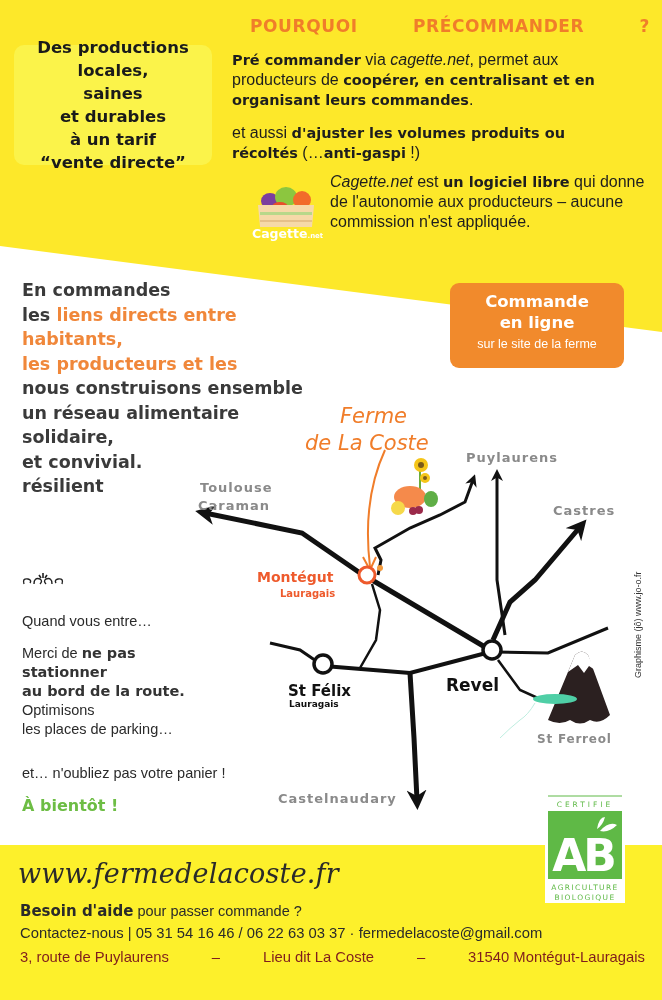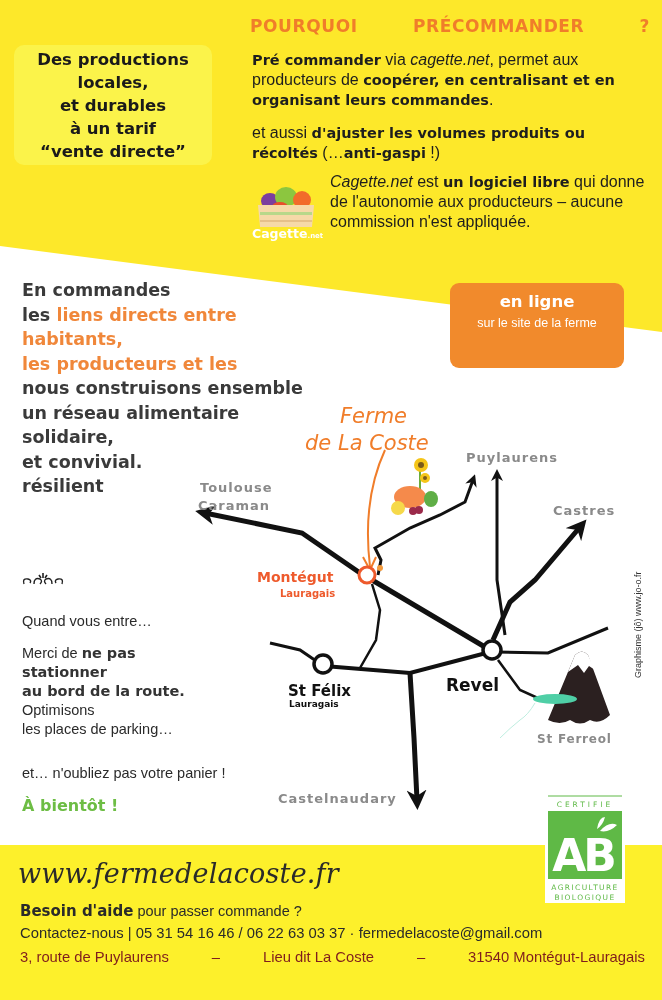--- a/index.html
+++ b/index.html
@@ -16,21 +16,21 @@
       text-align: center; font-weight: bold; font-size: 16.5px; line-height: 23px; color: #1a1a1a;
     }
     .intro-box .lines span { display: block; }
 
     .why-title {
       position: absolute; left: 250px; top: 16px; width: 400px;
       font-weight: bold; font-size: 17px; color: #f07d2a; letter-spacing: 0.6px;
       display: flex; justify-content: space-between;
     }
     .why-p {
-      position: absolute; left: 252px; width: 400px;
+      position: absolute; left: 232px; width: 400px;
       font-family: "Liberation Sans", sans-serif; font-size: 16px; line-height: 20px; color: #1e1e1e;
     }
     .why-p b { font-family: "DejaVu Sans", sans-serif; font-size: 14.5px; }
     .why-p i { font-style: italic; }
     .p1 { top: 50px; }
     .p2 { top: 123px; }
     .p3 { top: 172px; left: 330px; width: 320px; }
 
     .cagette-logo { position: absolute; left: 250px; top: 183px; width: 72px; height: 60px; }
     .cagette-label { position: absolute; left: 252px; top: 226px; font-family: "DejaVu Sans", sans-serif; font-weight: bold; color: #ffffff; font-size: 12.5px; }
@@ -89,20 +89,21 @@
 <div class="top-band">
   <svg width="662" height="340" viewBox="0 0 662 340">
     <polygon points="0,0 662,0 662,332 0,246" fill="#fde82a"></polygon>
   </svg>
 </div>
 
 <div class="intro-box">
   <div class="lines">
     <span>Des productions</span>
     <span>locales,</span>
+    <span>saines</span>
     <span>et durables</span>
     <span>à un tarif</span>
     <span>“vente directe”</span>
   </div>
 </div>
 
 <div class="why-title">
   <span>POURQUOI</span>
   <span>PRÉCOMMANDER</span>
   <span>?</span>
@@ -121,20 +122,21 @@
     <polygon points="8,22 64,22 62,44 10,44" fill="#f6d9a8"></polygon>
     <rect x="10" y="29" width="52" height="3" fill="#b8d88a"></rect>
     <rect x="10" y="37" width="52" height="2" fill="#e6c08a"></rect>
   </svg>
 </div>
 <div class="cagette-label"><span>Cagette</span><small>.net</small></div>
 
 <p class="why-p p3"><i>Cagette.net</i><span> est </span><b>un logiciel libre</b><span> qui donne de l'autonomie aux producteurs – aucune commission n'est appliquée.</span></p>
 
 <div class="order-btn">
+  <span class="t1">Commande</span>
   <span class="t1">en ligne</span>
   <span class="t2">sur le site de la ferme</span>
 </div>
 
 <div class="mission">
   <span class="l">En commandes</span>
   <span class="l"><span>les </span><span class="orange">liens directs entre</span></span>
   <span class="l orange">habitants,</span>
   <span class="l orange">les producteurs et les</span>
   <span class="l">nous construisons ensemble</span>

